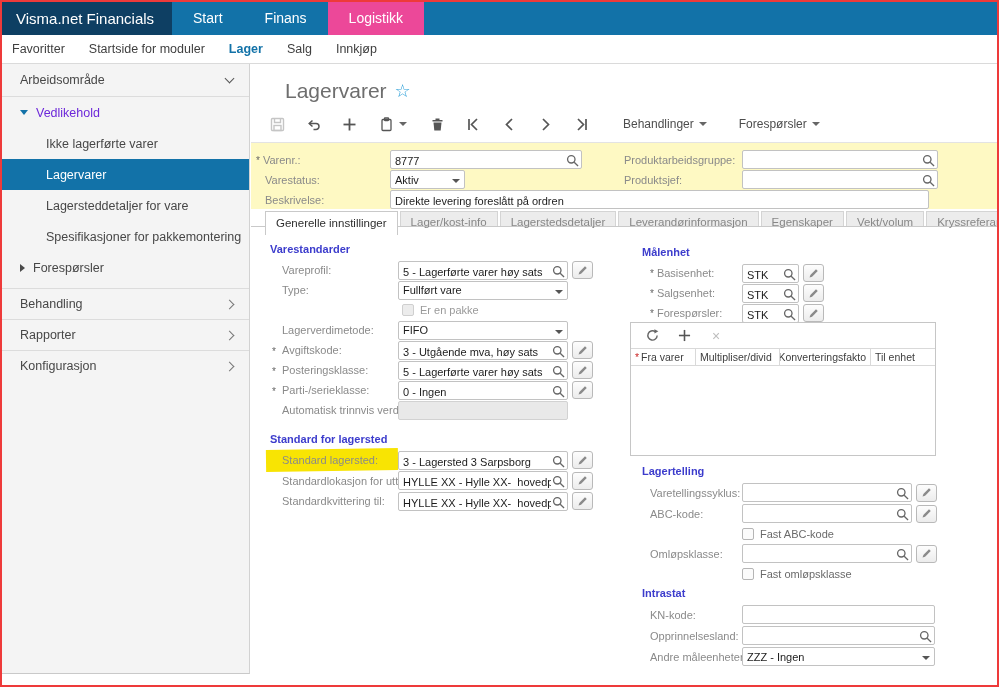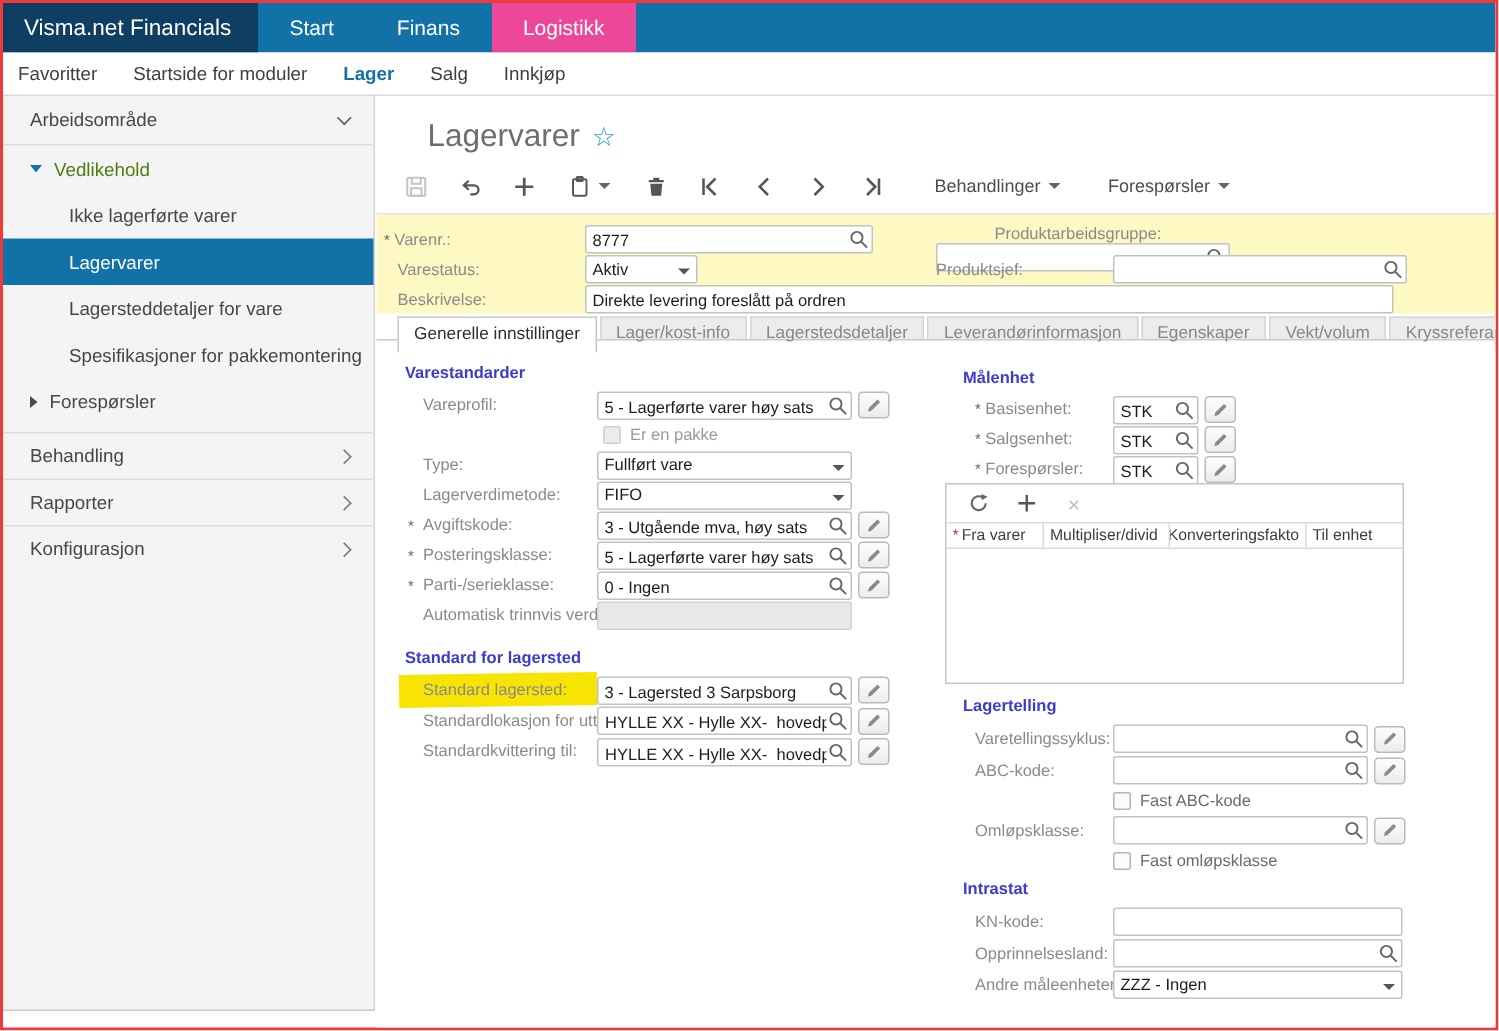--- a/index.html
+++ b/index.html
@@ -33,21 +33,21 @@
   .chev-down { width:7px; height:7px; border-right:1.6px solid #555; border-bottom:1.6px solid #555;
                transform:rotate(45deg); margin-top:-3px; }
   .chev-right { width:7px; height:7px; border-right:1.6px solid #777; border-bottom:1.6px solid #777;
                 transform:rotate(-45deg); }
   .sb-item { height:31px; display:flex; align-items:center; }
   .sb-group { padding-left:18px; gap:8px; }
   .tri-r { width:0; height:0; border-top:4px solid transparent; border-bottom:4px solid transparent;
            border-left:5px solid #4a4a4a; }
   .tri-d { width:0; height:0; border-left:4px solid transparent; border-right:4px solid transparent;
            border-top:5px solid #1272a8; }
-  .sb-group.expanded { color:#4d7c0f; }
+  .sb-group.expanded { color:#6d28d9; }
   .sb-leaf { padding-left:44px; }
   .sb-leaf.selected { background:#1272a8; color:#fff; }
   .sb-sections { margin-top:5px; }
   .sb-section { height:31px; border-top:1px solid #dcdcdc; display:flex; align-items:center;
                 justify-content:space-between; padding:0 16px 0 18px; }
 
   
   .main { position:absolute; top:62px; left:249px; right:0; bottom:0; background:#fff; }
   .page-title { position:absolute; top:15px; left:34px; font-size:21px; color:#6e6e6e;
                 display:flex; align-items:center; gap:8px; }
@@ -310,21 +310,21 @@
           <span>Aktiv</span>
           <span class="caret"></span>
         </div>
       </div>
       <div class="hrow" style="top:47px; left:5px;">
         <span class="hlabel" style="width:134px; padding-left:9px;">Beskrivelse:</span>
         <div class="plain" style="width:539px;">
           <input readonly="" value="Direkte levering foreslått på ordren" style="">
         </div>
       </div>
-      <div class="hrow" style="top:7px; left:373px;flex-direction:column;">
+      <div class="hrow" style="top:7px; left:373px;">
         <span class="hlabel" style="width:118px;">Produktarbeidsgruppe:</span>
         <div class="lookup" style="width:196px;">
           <input readonly="" value="" style="">
           <span class="lens"><svg viewBox="0 0 14 14">
                 <g fill="none" stroke="#666" stroke-width="1.4">
                   <circle cx="5.7" cy="5.7" r="4"></circle>
                   <line x1="8.8" y1="8.8" x2="13" y2="13"></line>
                 </g>
               </svg></span>
         </div>
@@ -370,31 +370,31 @@
                   </g>
                 </svg></span>
           </div>
           <button class="pencil">
               <svg viewBox="0 0 14 14">
                 <path d="M2 12 l1-3.2 L10.2 1.6 l2.2 2.2 L5.2 11 z" fill="#8a8a8a"></path>
               </svg>
             </button>
         </div>
 
-        <div class="frow" style="padding-left:132px;">
-          <span class="checkbox disabled"></span>
-          <span class="cb-label">Er en pakke</span>
-        </div>
-
         <div class="frow">
           <span class="flabel">Type:</span>
           <div class="selectbox w170">
             <span>Fullført vare</span>
             <span class="caret"></span>
           </div>
+        </div>
+
+        <div class="frow" style="padding-left:132px;">
+          <span class="checkbox disabled"></span>
+          <span class="cb-label">Er en pakke</span>
         </div>
 
         <div class="frow">
           <span class="flabel">Lagerverdimetode:</span>
           <div class="selectbox w170">
             <span>FIFO</span>
             <span class="caret"></span>
           </div>
         </div>
 

